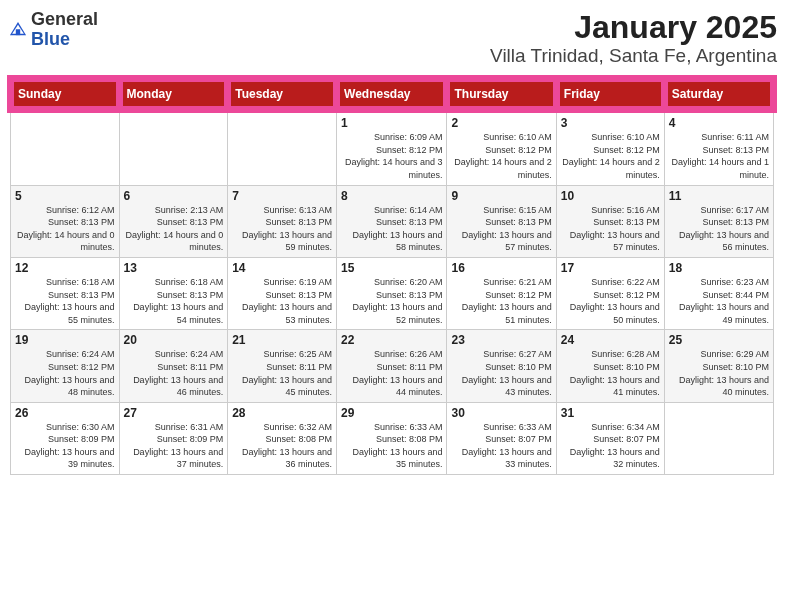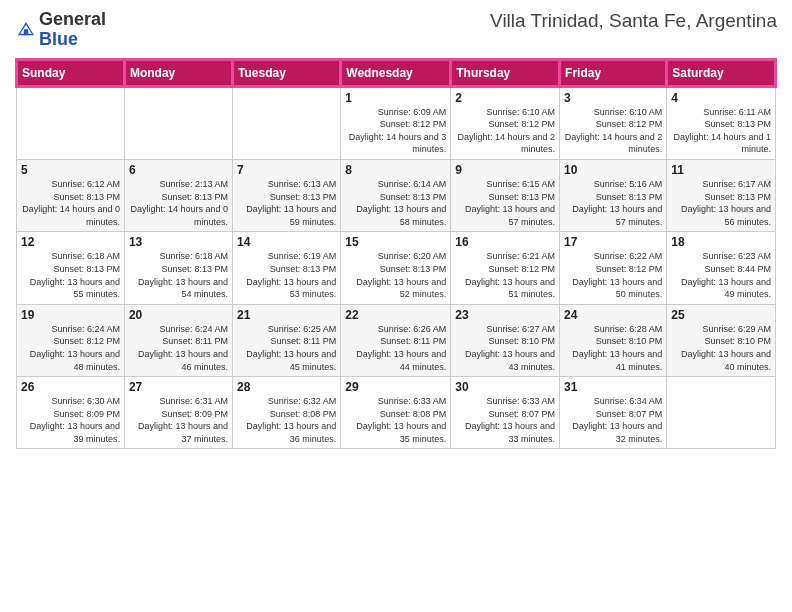--- a/index.html
+++ b/index.html
@@ -7,21 +7,21 @@
       font-family: Arial, sans-serif;
       background: #fff;
       width: 792px;
       height: 612px;
       overflow: hidden;
     }
     .page {
       width: 792px;
       height: 612px;
       background: #fff;
-      padding: 10px 15px 10px 15px;
+      padding: 10px 15px 10px 7px;
     }
     .header {
       display: flex;
       justify-content: space-between;
       align-items: flex-start;
       margin-bottom: 8px;
     }
     .logo {
       display: flex;
       align-items: center;
@@ -50,27 +50,27 @@
     .subtitle {
       font-size: 19px;
       color: #444;
     }
     .calendar {
       width: 100%;
       border-collapse: collapse;
       border: 1px solid #bbb;
     }
     .calendar th {
-      background: #be185d;
+      background: #b91c1c;
       color: #fff;
       font-size: 12px;
       font-weight: bold;
       padding: 5px 4px;
       text-align: left;
-      border: 3px solid #ec4899;
+      border: 7px solid #ec4899;
     }
     .calendar td {
       vertical-align: top;
       border: 1px solid #ccc;
       padding: 3px 4px;
       width: 113px;
       min-height: 80px;
       background: #fff;
       font-size: 9.5px;
       color: #333;
@@ -110,20 +110,21 @@
         <rect x="12" y="14" width="6" height="8" fill="#2255cc"></rect>
       </svg>
       <div>
         <div class="logo-text">
           <span class="logo-general">General</span><br>
           <span class="logo-blue">Blue</span>
         </div>
       </div>
     </div>
     <div class="title-block">
+      <div class="month-title">January 2025</div>
       <div class="subtitle">Villa Trinidad, Santa Fe, Argentina</div>
     </div>
   </div>
 
   <table class="calendar">
     <thead>
       <tr>
       <th>Sunday</th>
           <th>Monday</th>
           <th>Tuesday</th>

